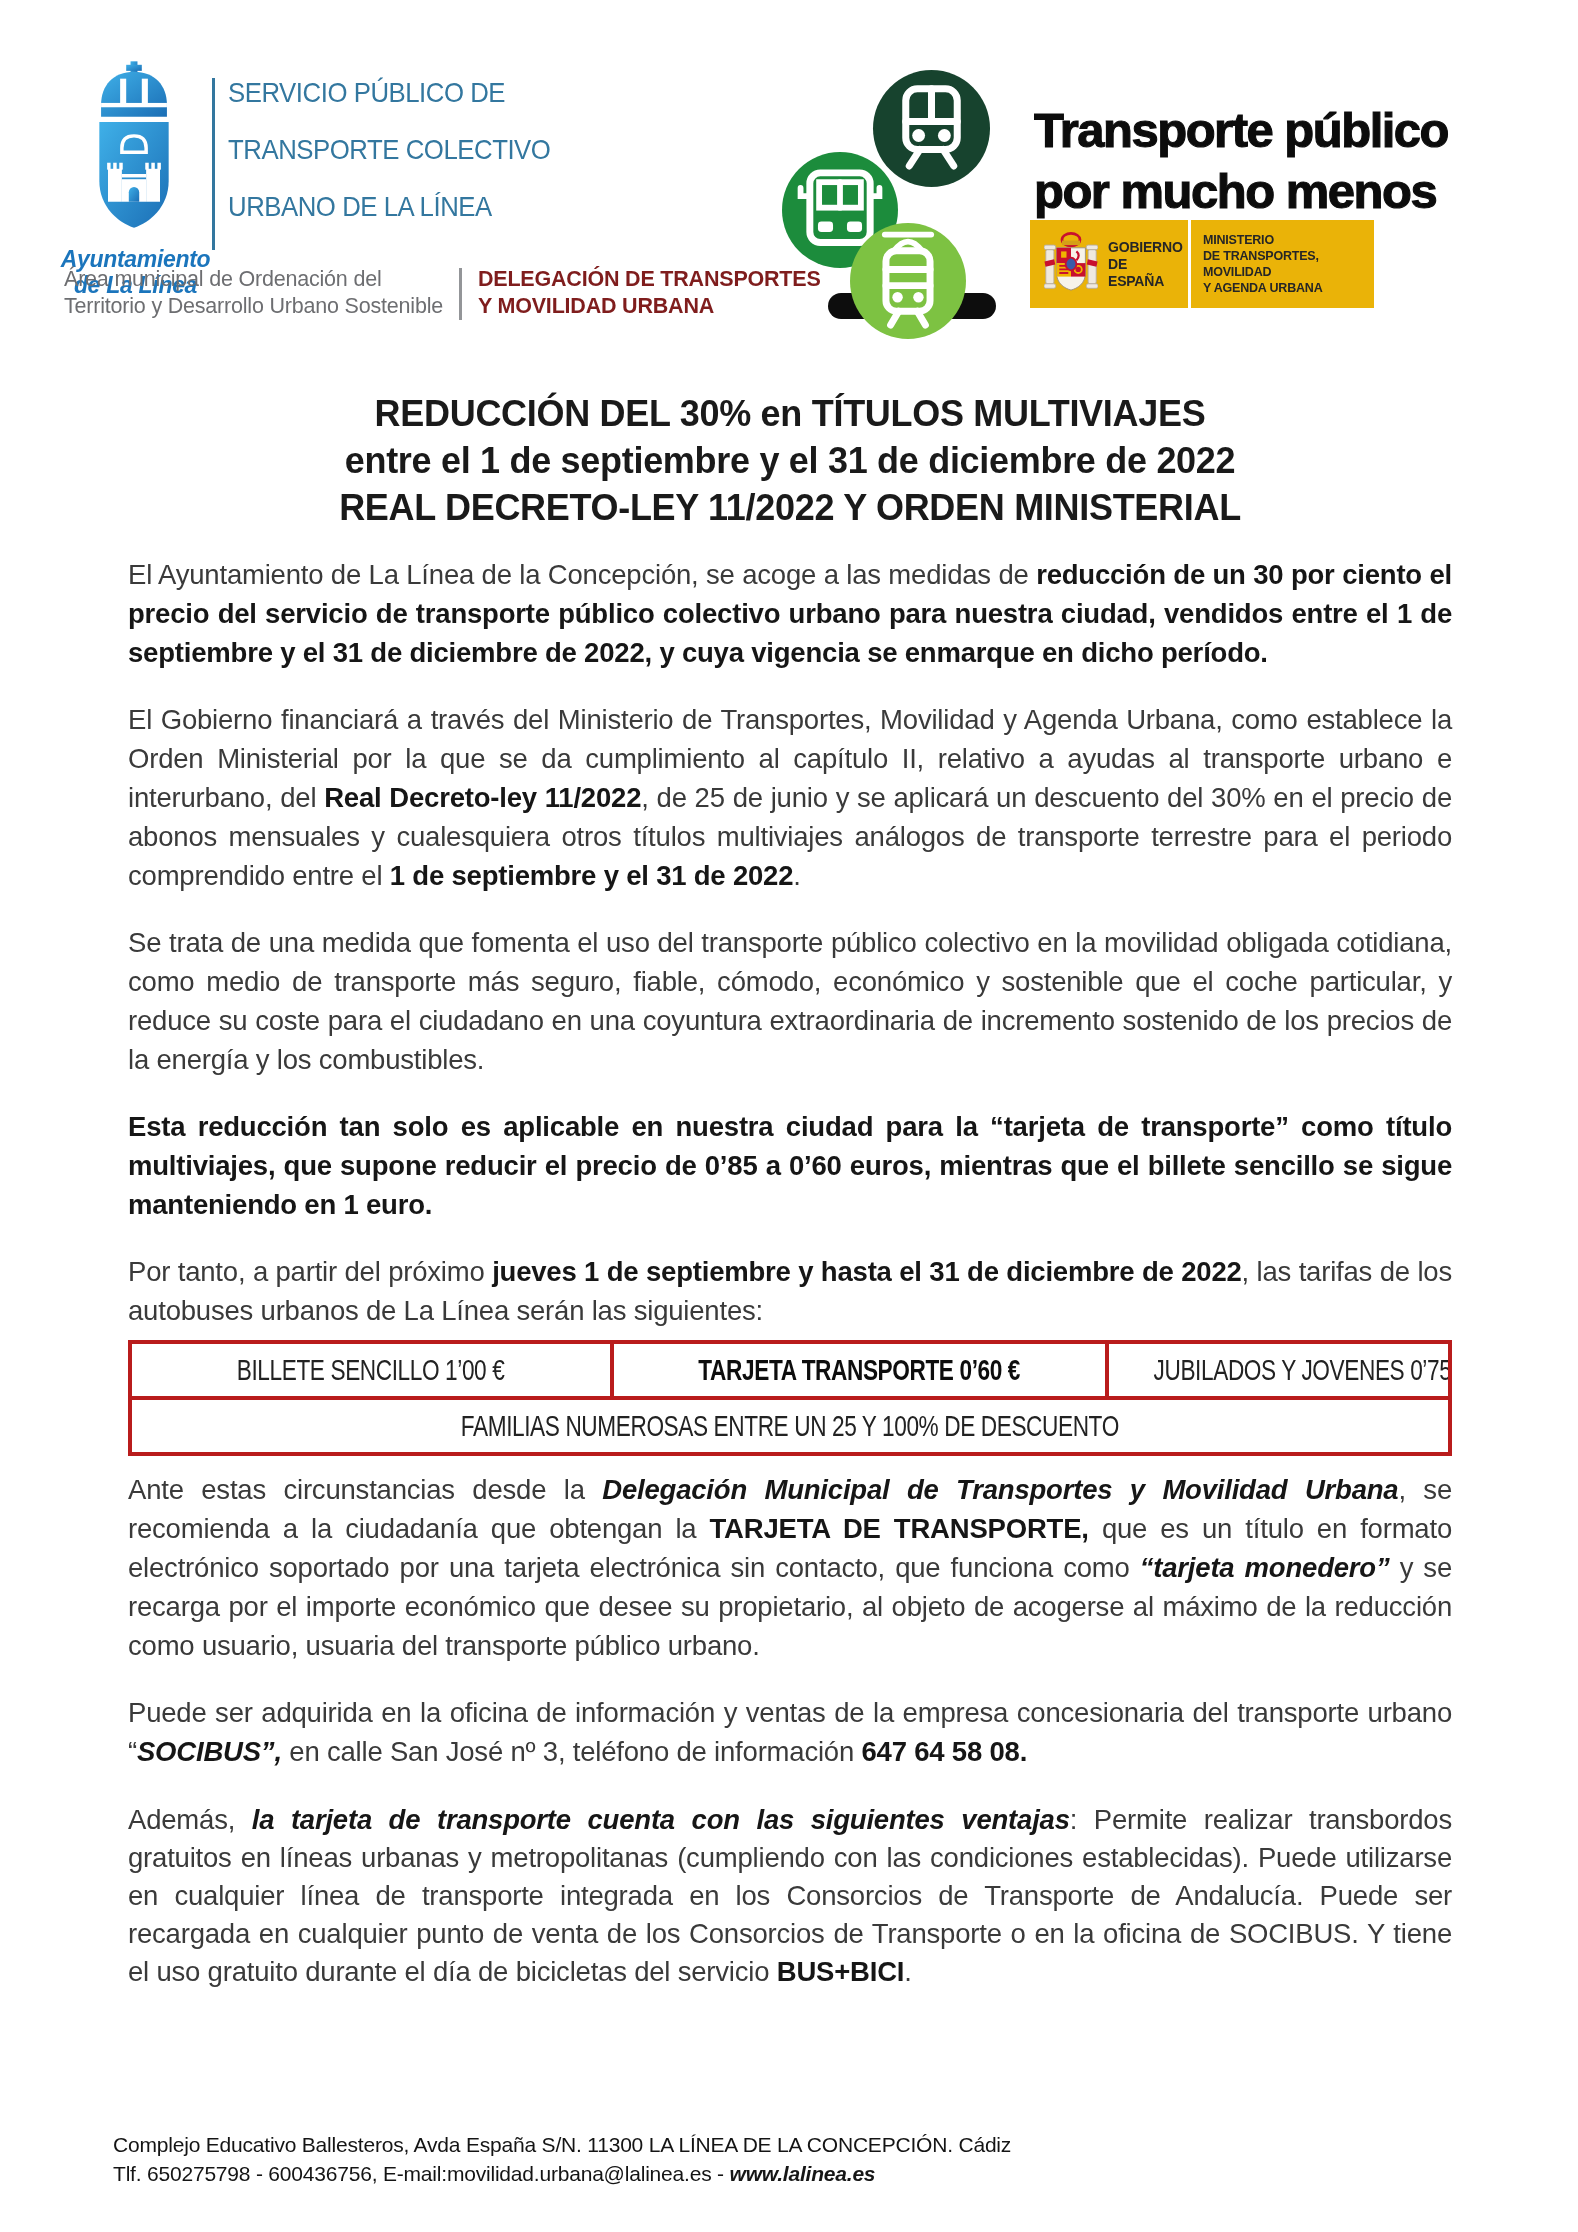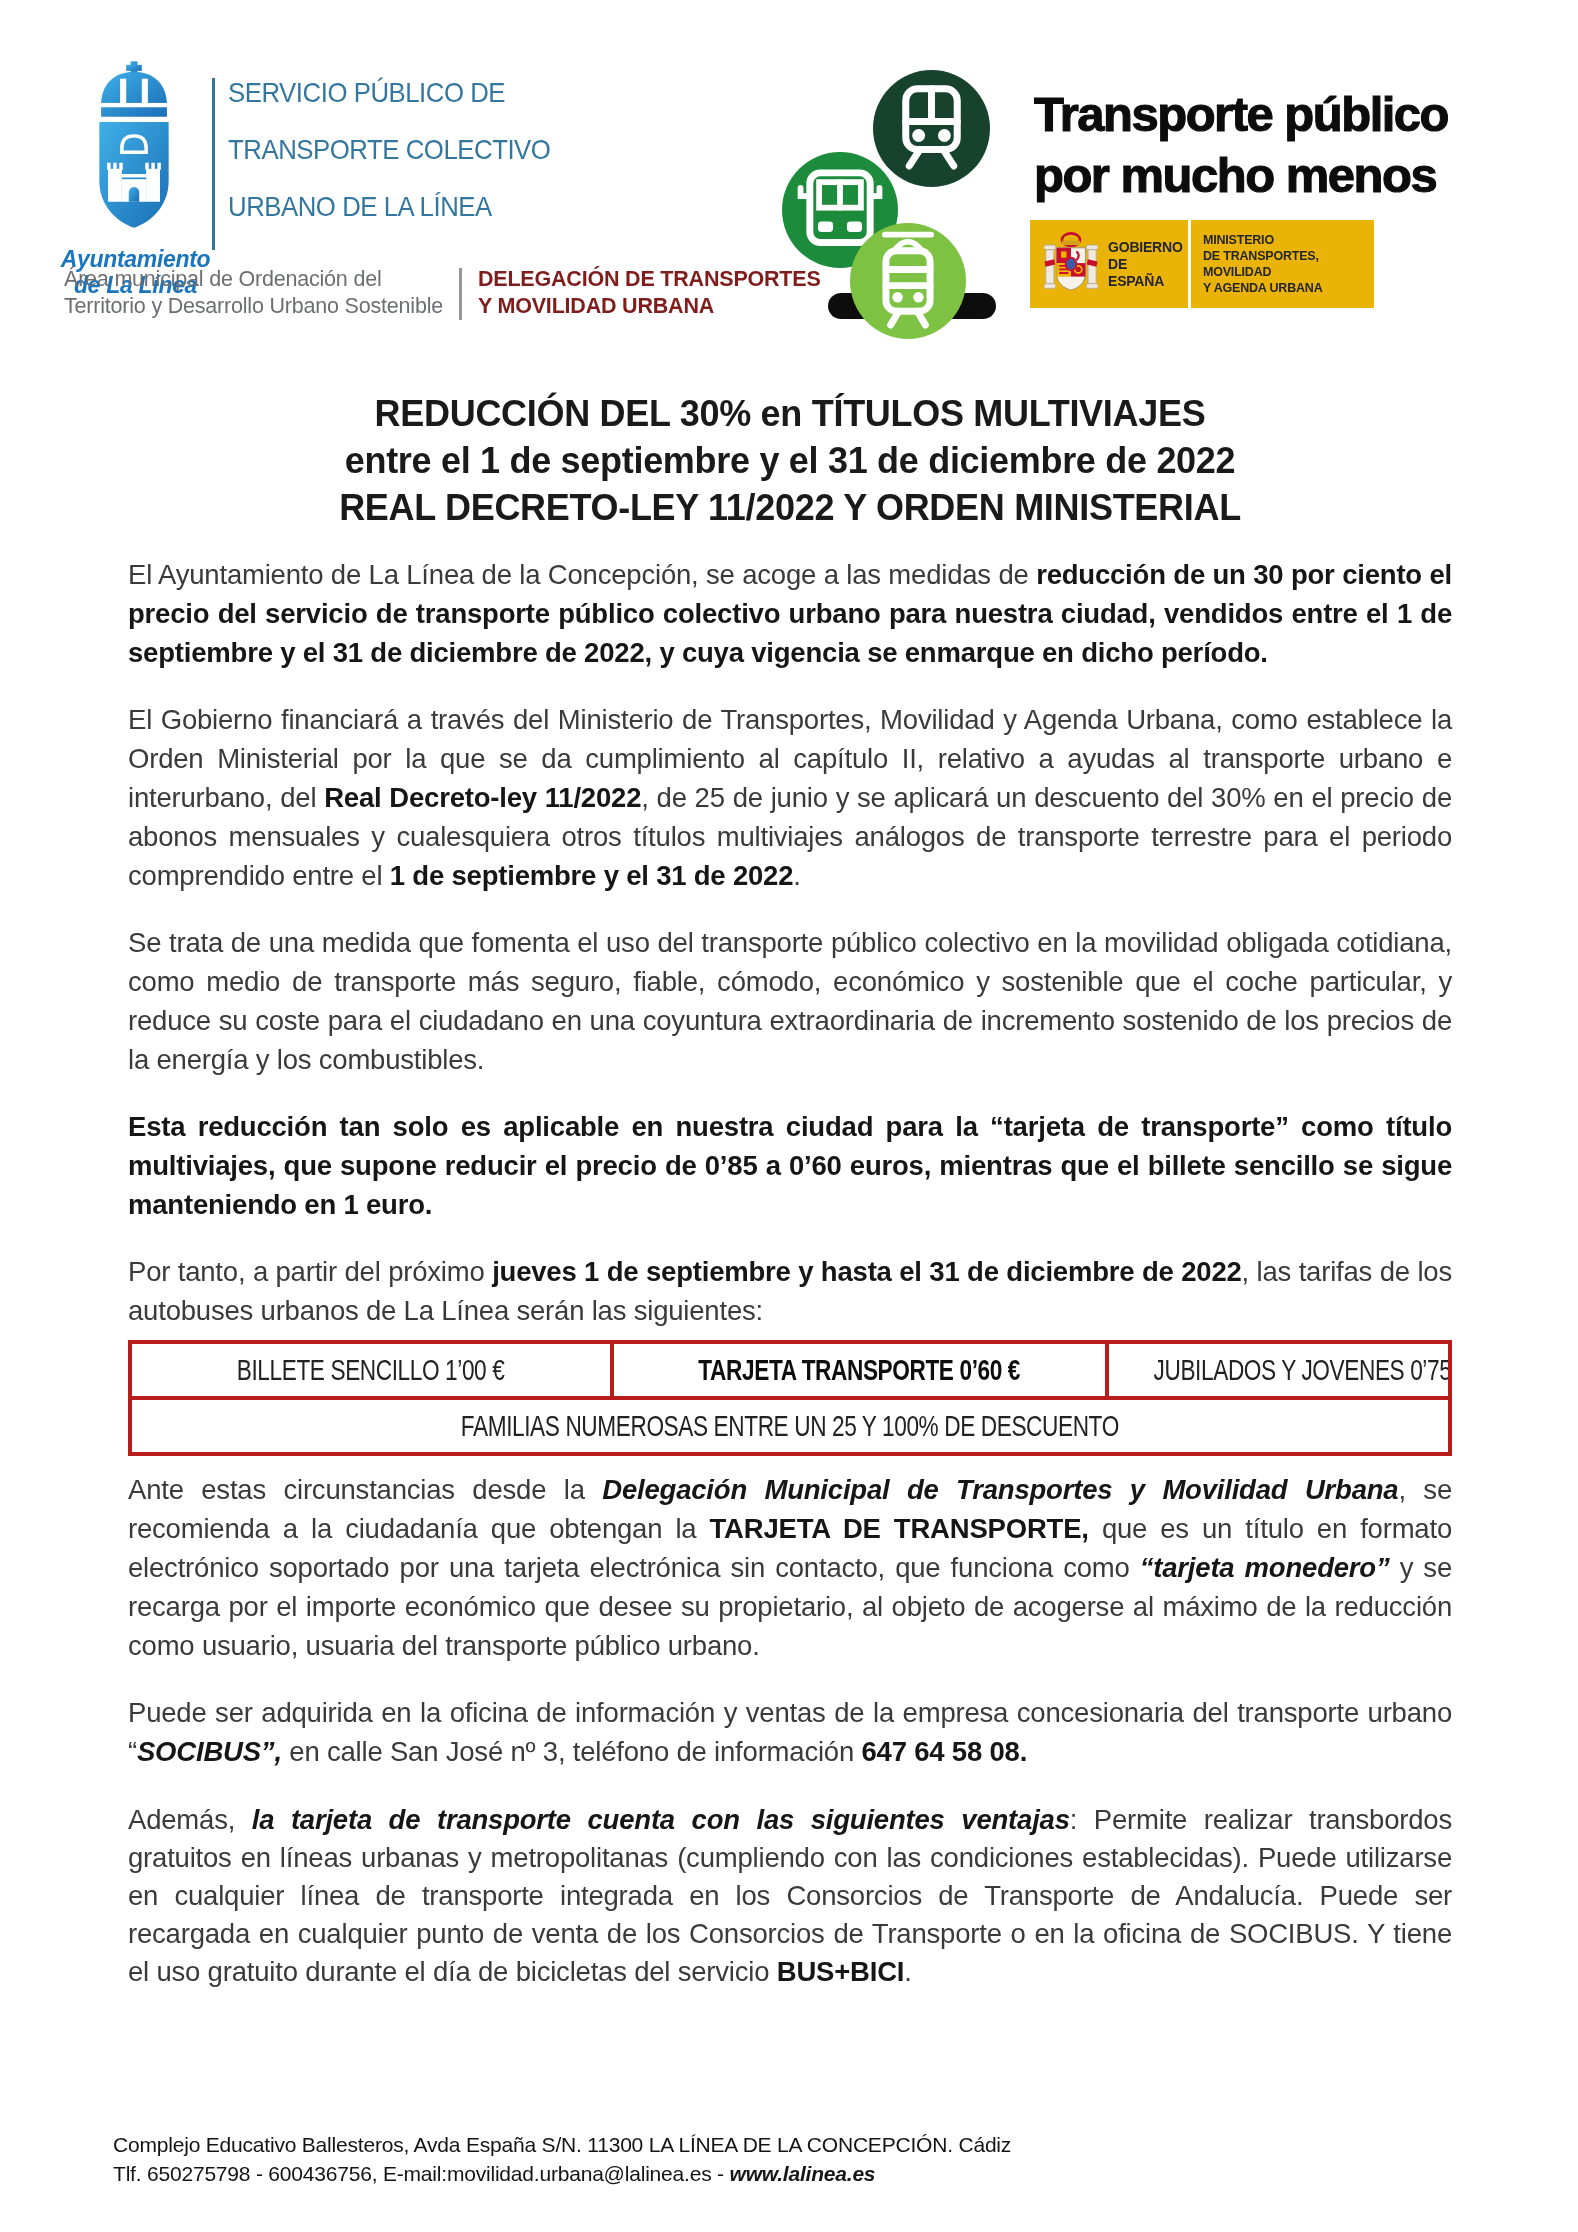--- a/index.html
+++ b/index.html
@@ -31,21 +31,21 @@
   
   .circle { position:absolute; border-radius:50%; }
   .c-train { left:873px; top:70px;  width:117px; height:117px; background:#17432e; z-index:1; }
   .c-bus   { left:782px; top:152px; width:116px; height:116px; background:#1c8c3c; z-index:1; }
   .c-tram  { left:850px; top:223px; width:116px; height:116px; background:#7dc242; z-index:3; }
   .black-bar { position:absolute; left:828px; top:293px; width:168px; height:26px; border-radius:13px; background:#0d0d0d; z-index:2; }
   .circle svg { position:absolute; left:0; top:0; width:100%; height:100%; }
 
   
   .campaign {
-    position:absolute; left:1034px; top:84px;
+    position:absolute; left:1034px; top:100px;
     font-size:49px; line-height:61px; font-weight:bold; color:#0c0c0c;
     letter-spacing:-1.5px; -webkit-text-stroke:1.1px #0c0c0c; white-space:nowrap;
   }
   .ministry { position:absolute; left:1030px; top:220px; width:344px; height:88px; background:#eab308; display:flex; align-items:center; }
   .crest { margin-left:14px; flex:0 0 auto; }
   .gob-text { margin-left:10px; width:72px; font-size:14px; line-height:17px; font-weight:bold; color:#262626; letter-spacing:-0.2px; }
   .white-divider { width:3px; height:88px; background:#ffffff; margin-left:8px; flex:0 0 auto; }
   .min-text { margin-left:12px; font-size:12.5px; line-height:16px; font-weight:bold; color:#262626; letter-spacing:-0.2px; }
 
   

